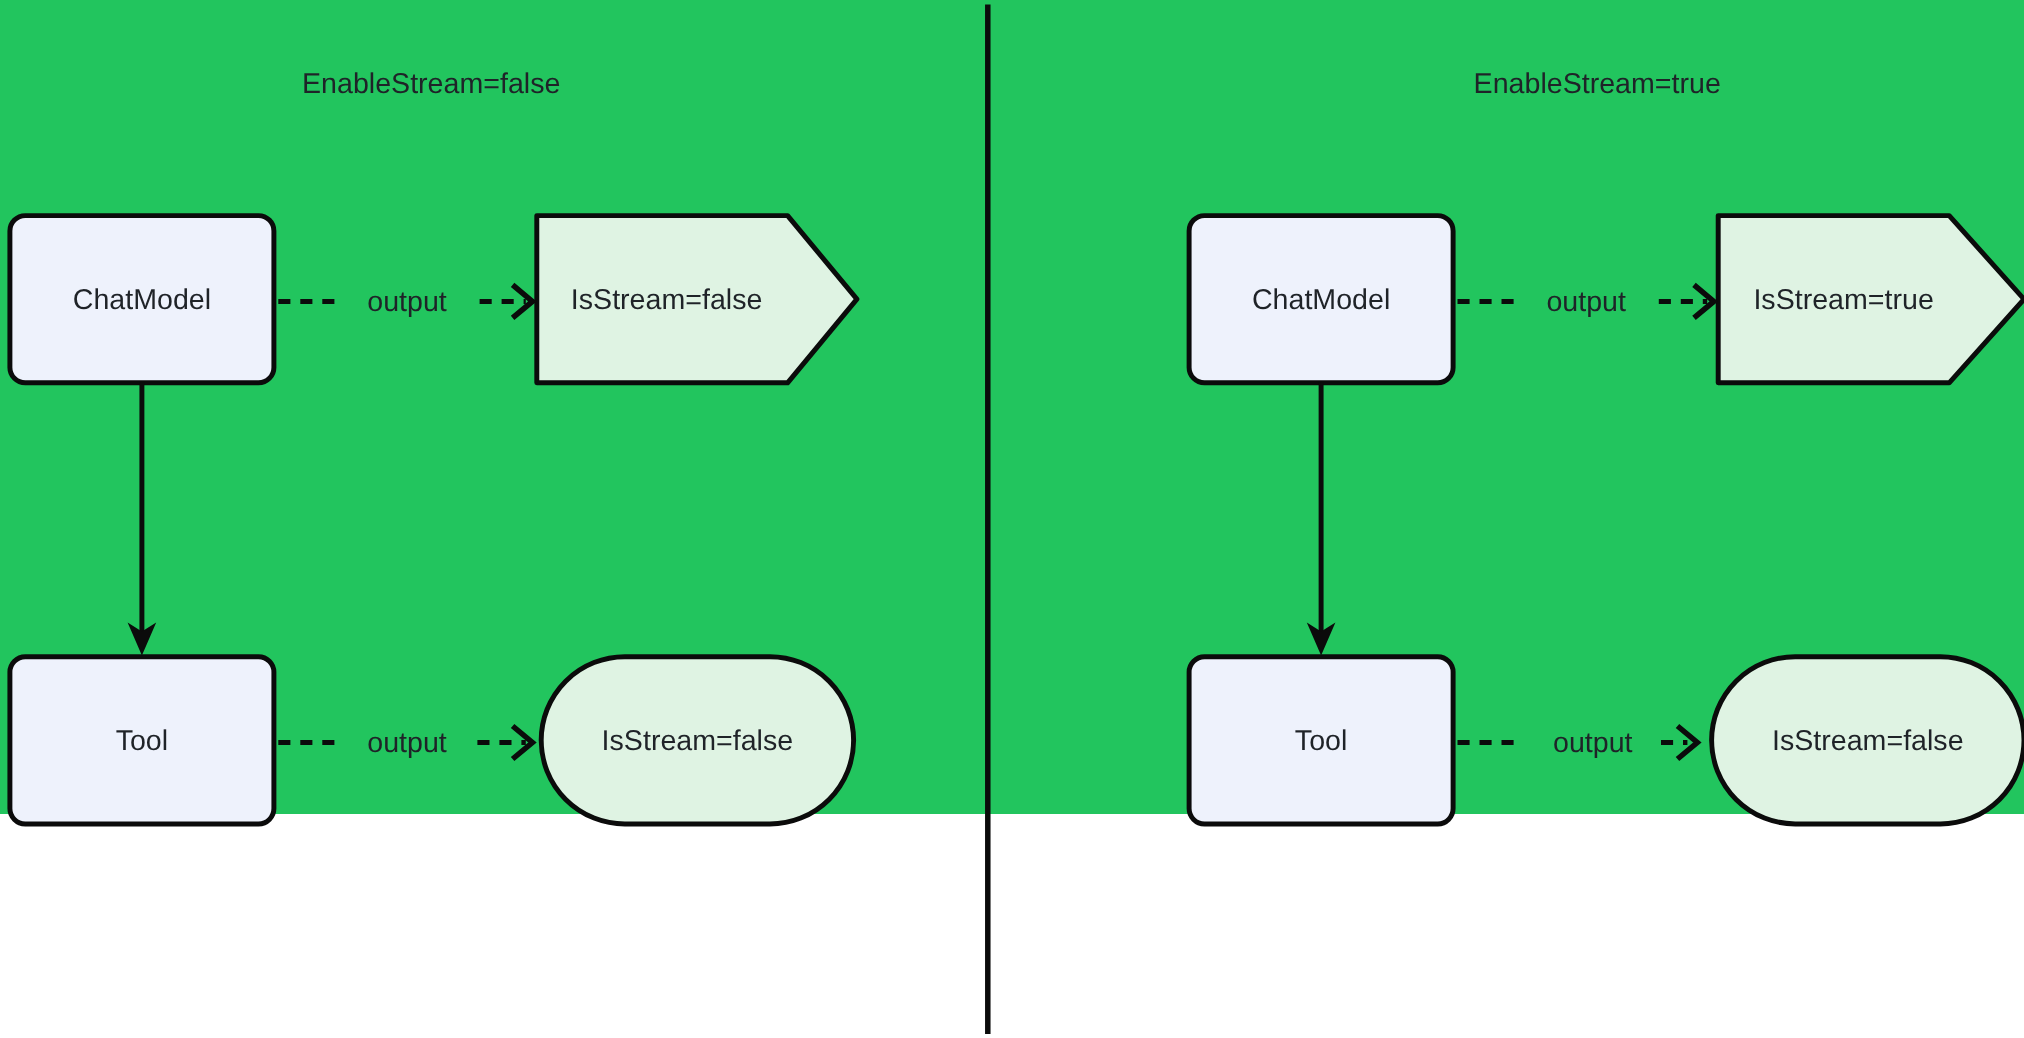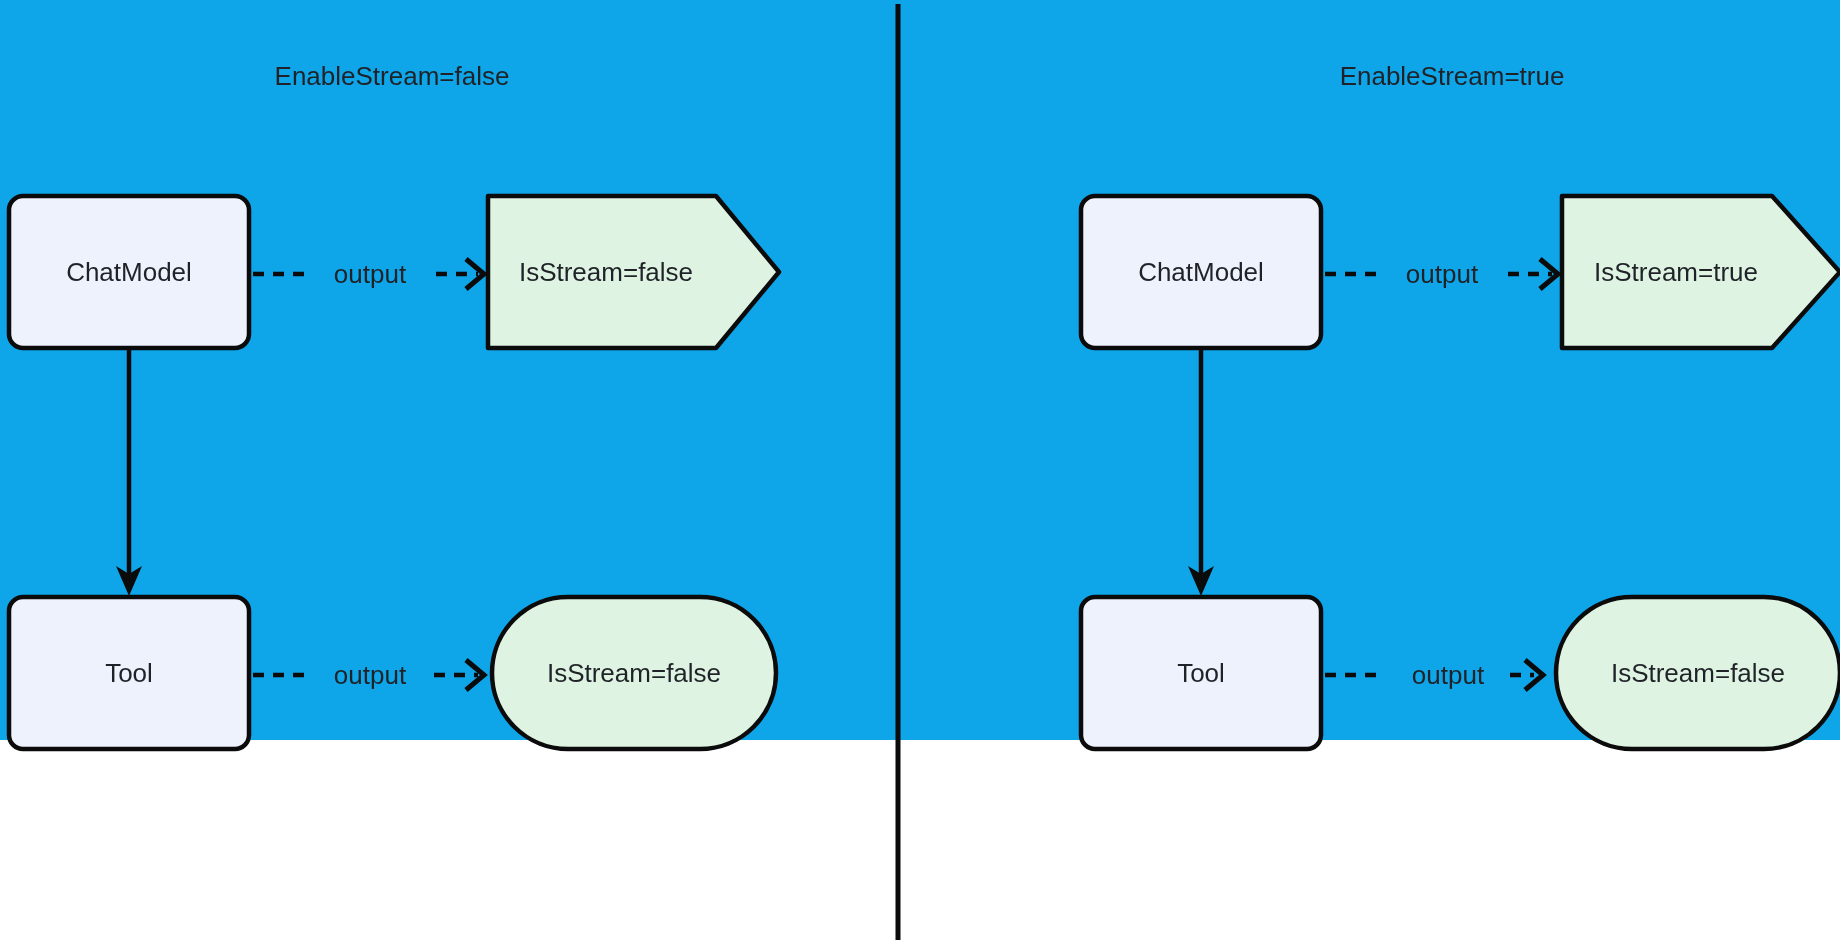--- a/index.html
+++ b/index.html
@@ -10,21 +10,21 @@
   body {
     width: 1840px;
     height: 944px;
     overflow: hidden;
     font-family: "Liberation Sans", sans-serif;
   }
   #diagram-root {
     position: relative;
     width: 1840px;
     height: 740px;
-    background: #0ea5e9;
+    background: #22c55e;
   }
   svg.diagram-canvas {
     position: absolute;
     left: 0;
     top: 0;
     width: 1840px;
     height: 944px;
     display: block;
   }
   .node-shape {

